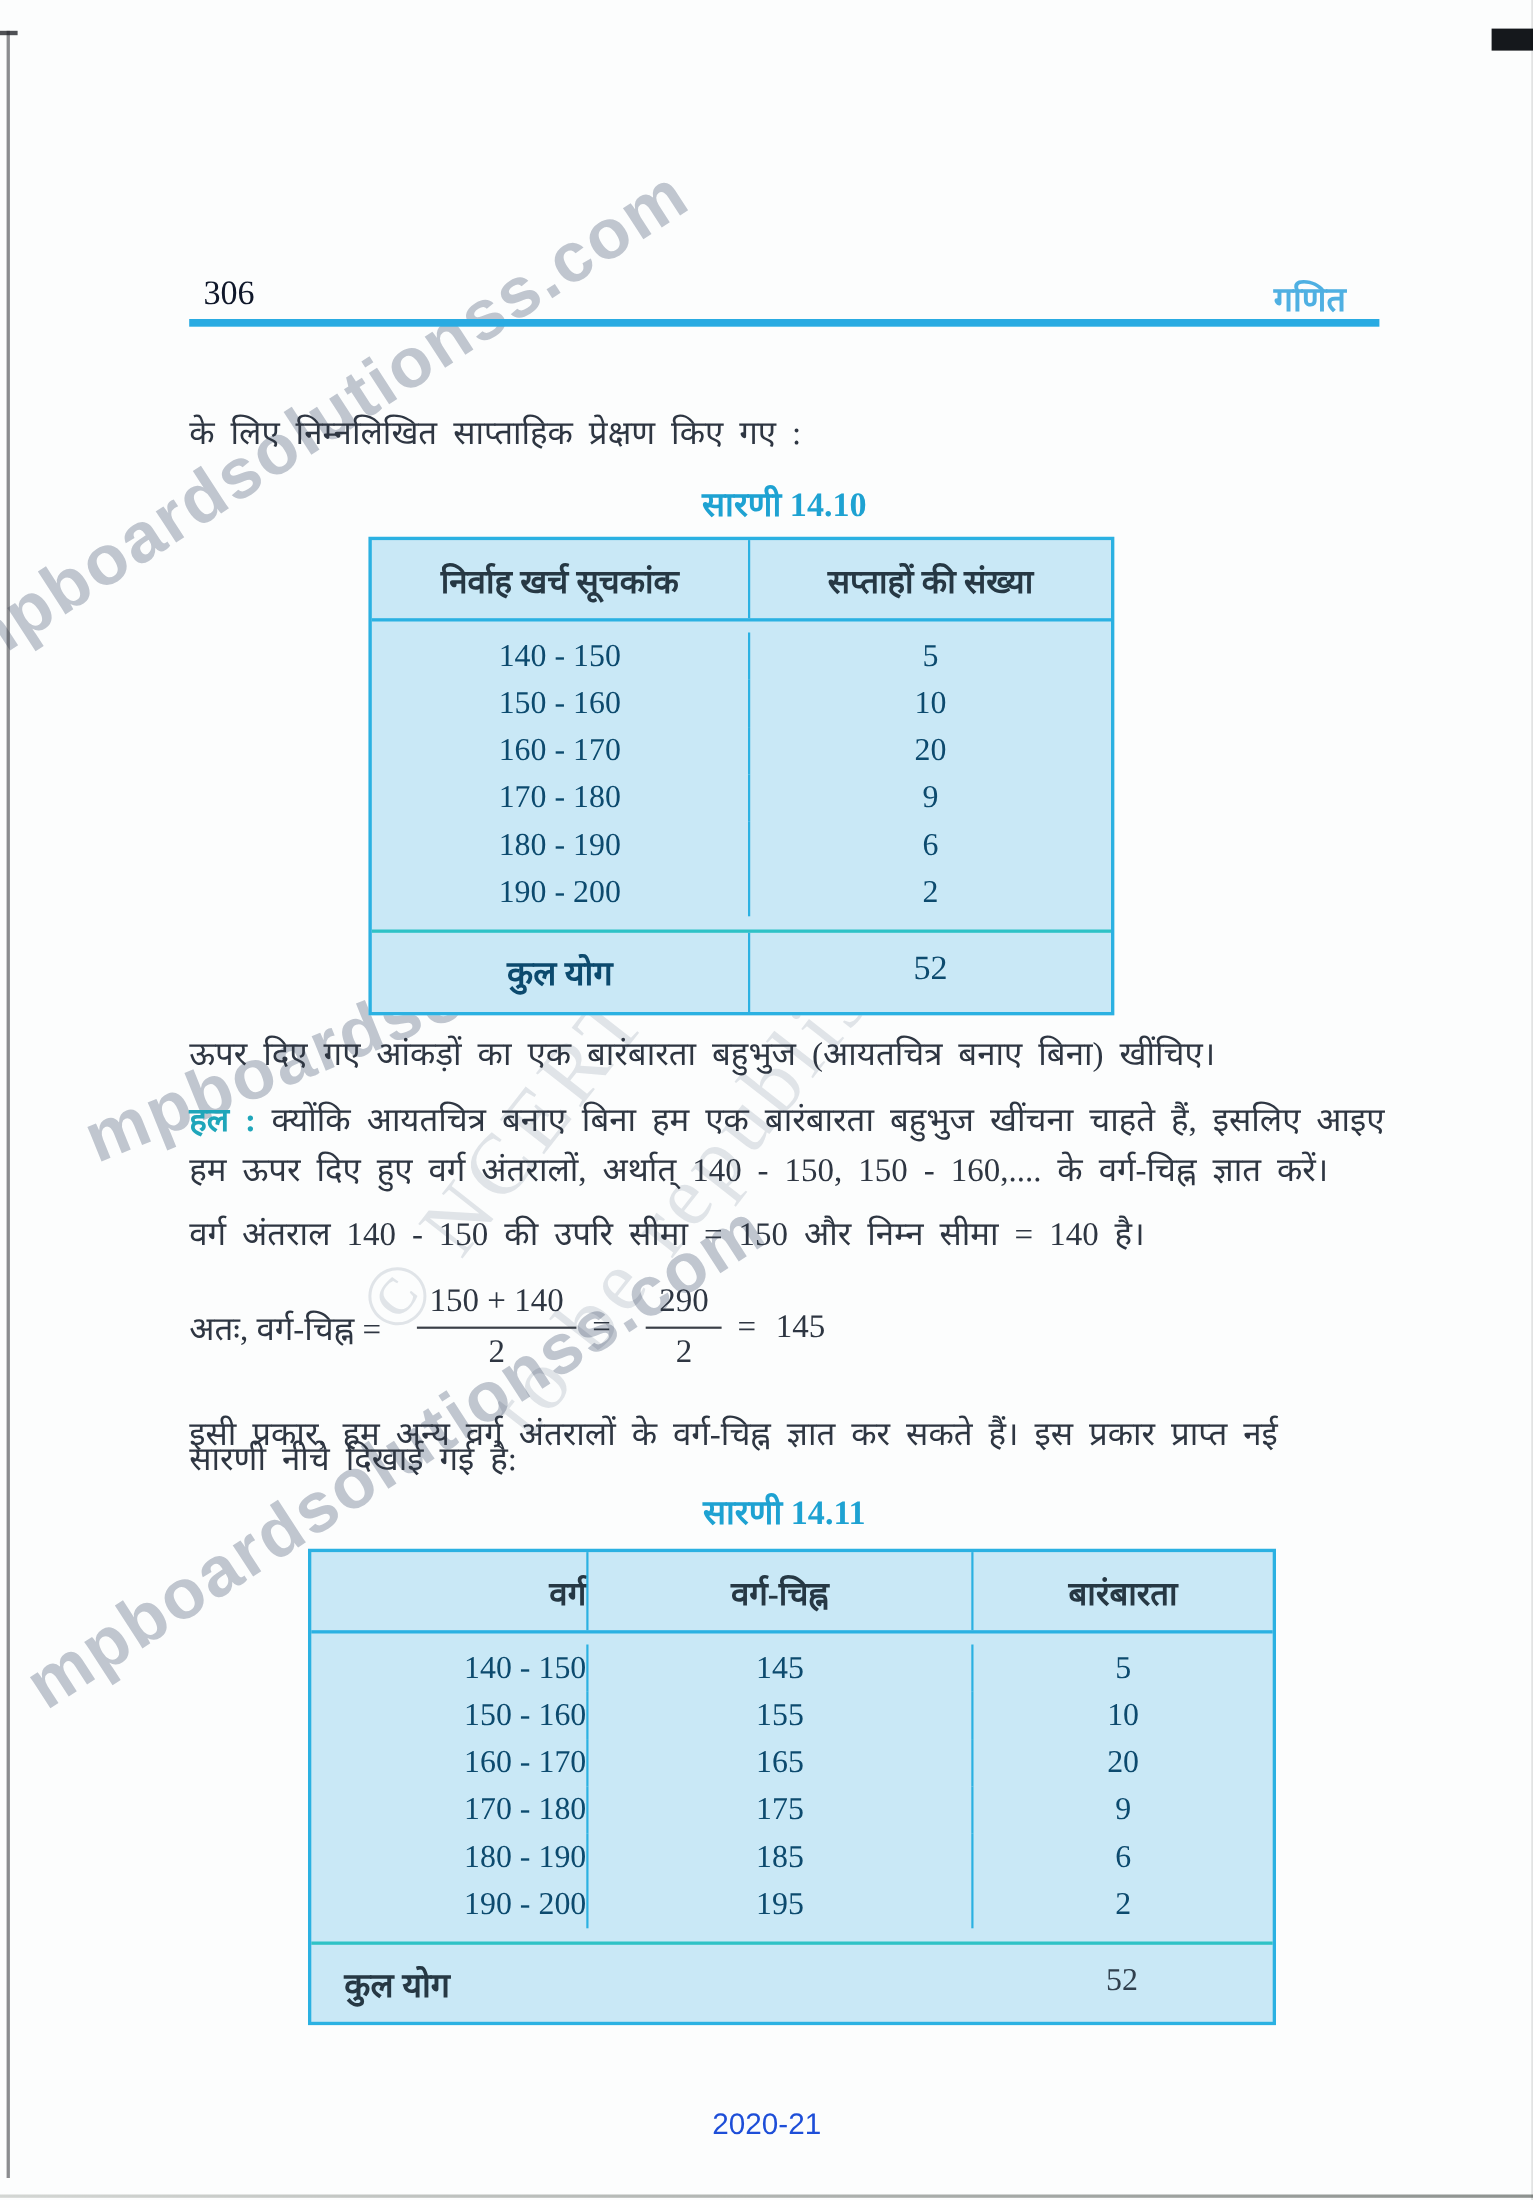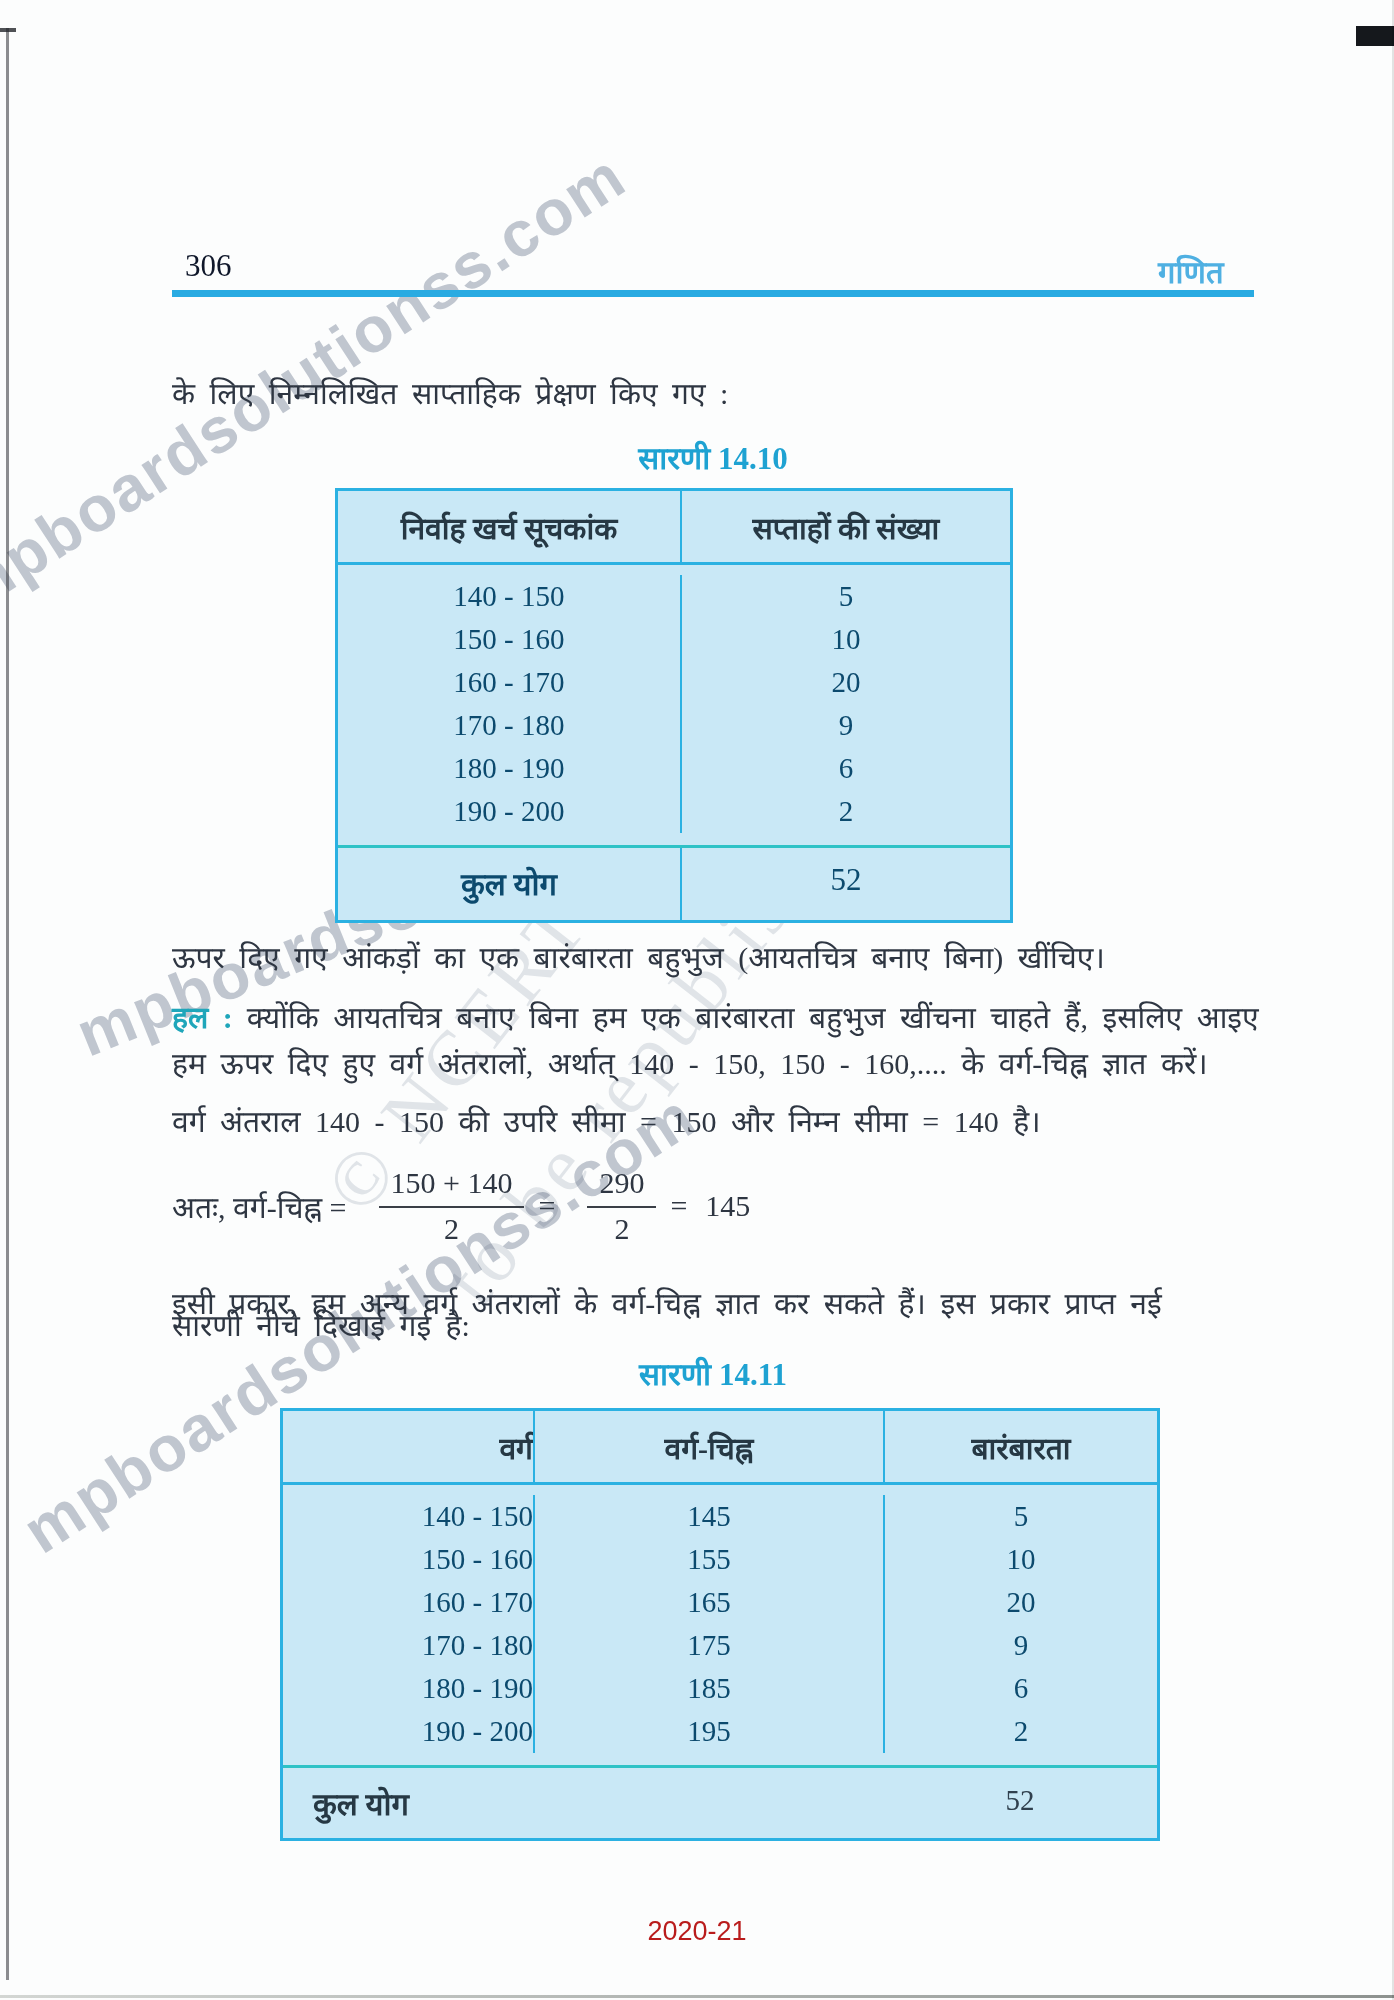--- a/index.html
+++ b/index.html
@@ -63,21 +63,21 @@
 
   
   .formula{position:absolute;left:172px;top:1166px;display:flex;align-items:center;font-size:30px;color:#2e3642;}
   .formula .piece{margin-right:18px;white-space:nowrap;}
   .frac{display:inline-flex;flex-direction:column;text-align:center;margin:0 14px;}
   .frac .num{padding:0 12px 6px;border-bottom:2.5px solid #3a3f47;}
   .frac .den{padding-top:4px;}
 
   
   .footer{position:absolute;left:0;top:1916px;width:100%;text-align:center;
-    font-family:"Liberation Sans",sans-serif;font-size:27px;color:#b91c1c;}
+    font-family:"Liberation Sans",sans-serif;font-size:27px;color:#1d4ed8;}
 </style>
 </head>
 <body>
 
 <div class="page">
 
   <div class="wm-site wm1">mpboardsolutionss.com</div>
   <div class="wm-site wm2">mpboardsolutionss.com</div>
   <div class="wm-site wm3">mpboardsolutionss.com</div>
   <div class="wm-ncert">

